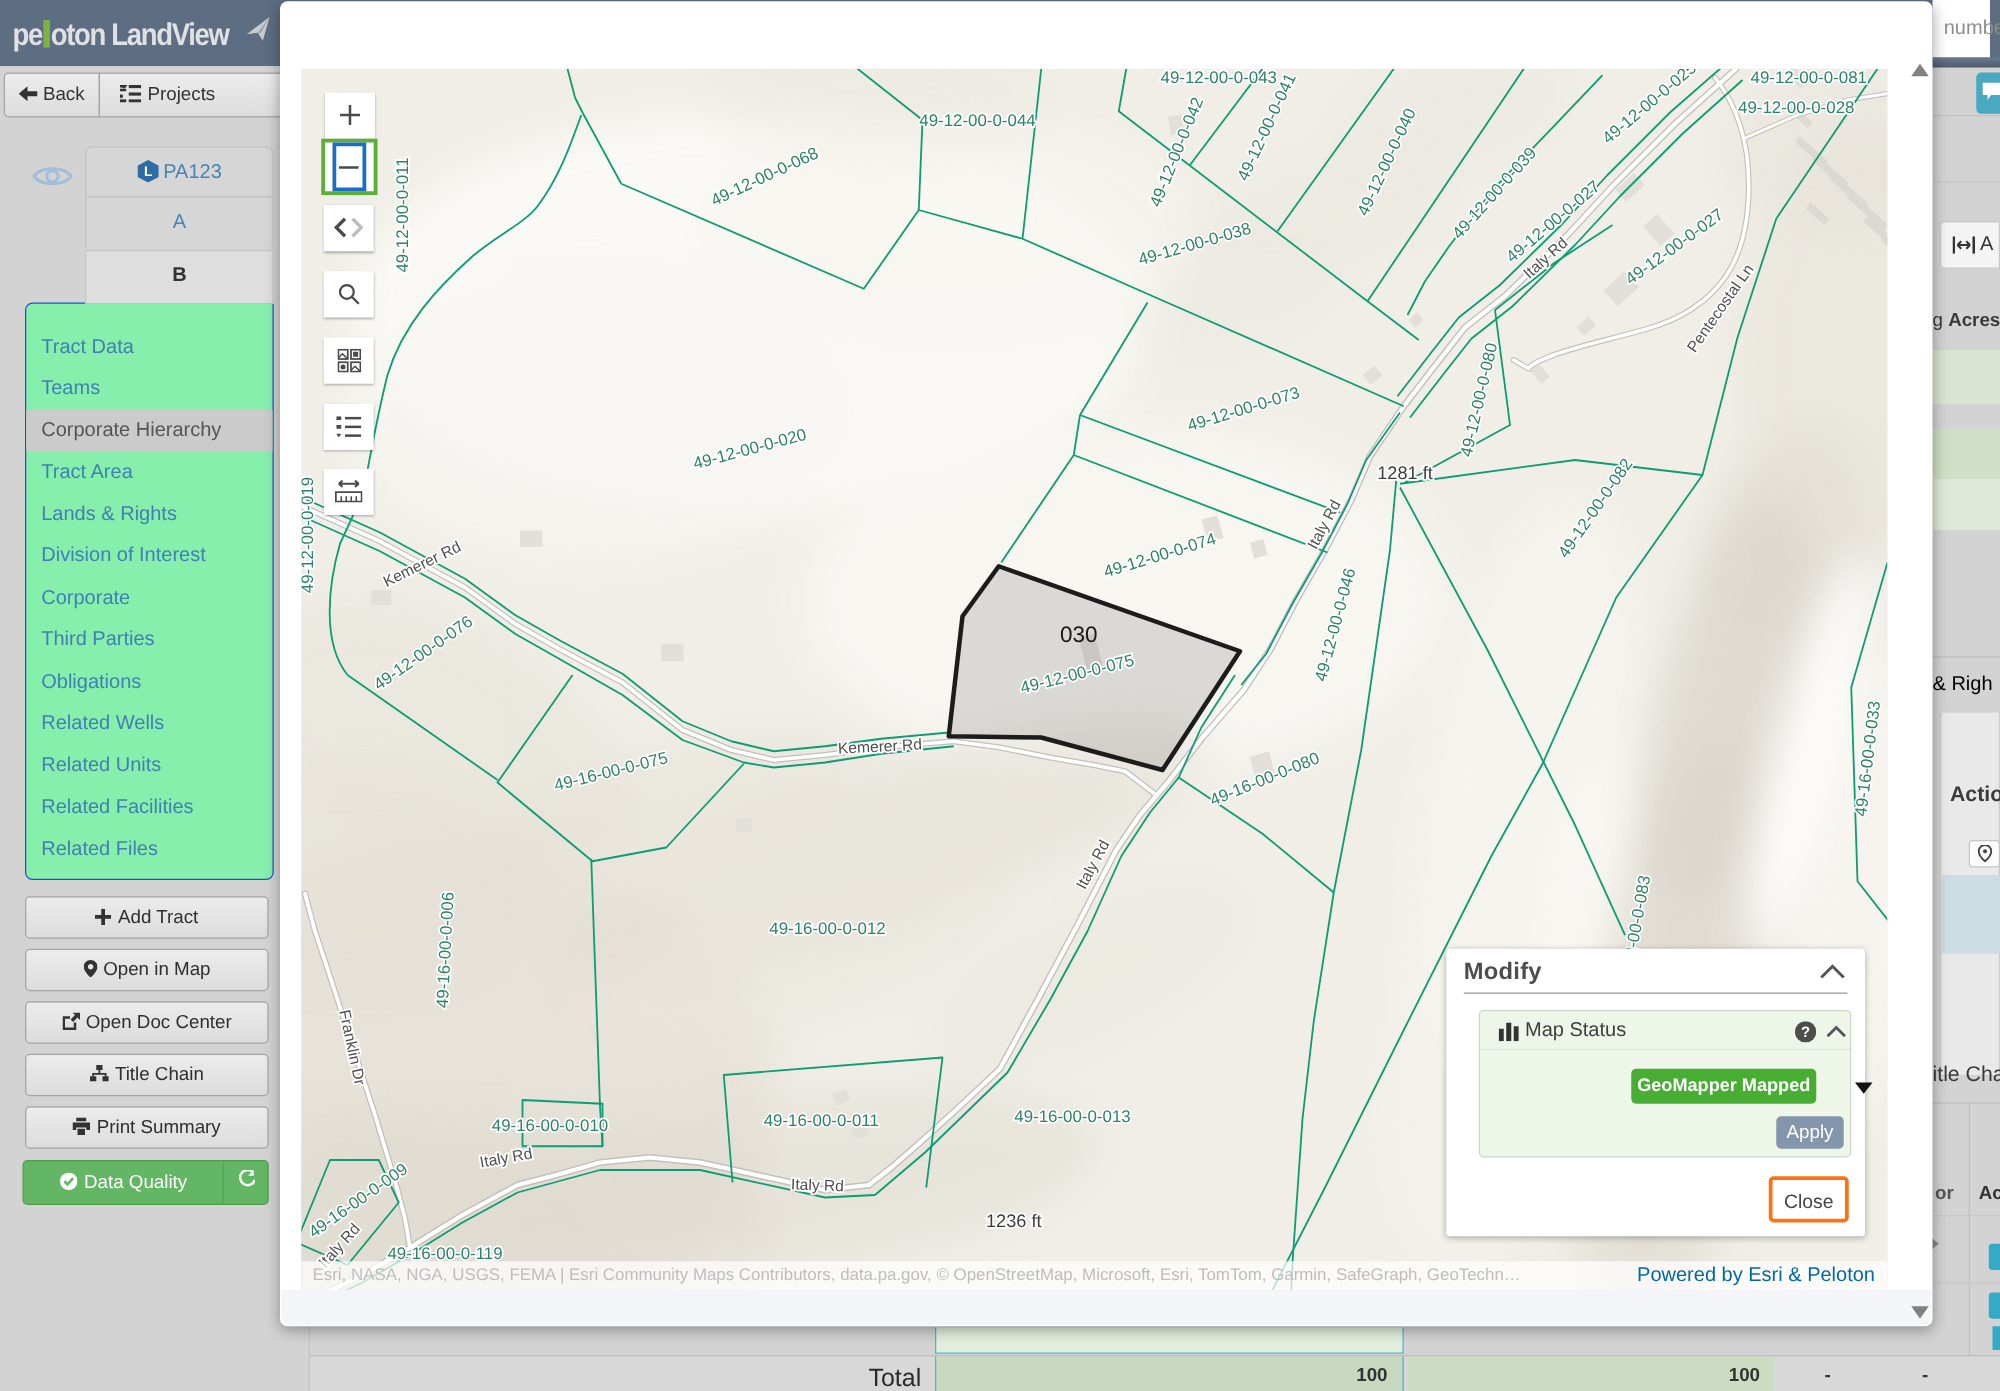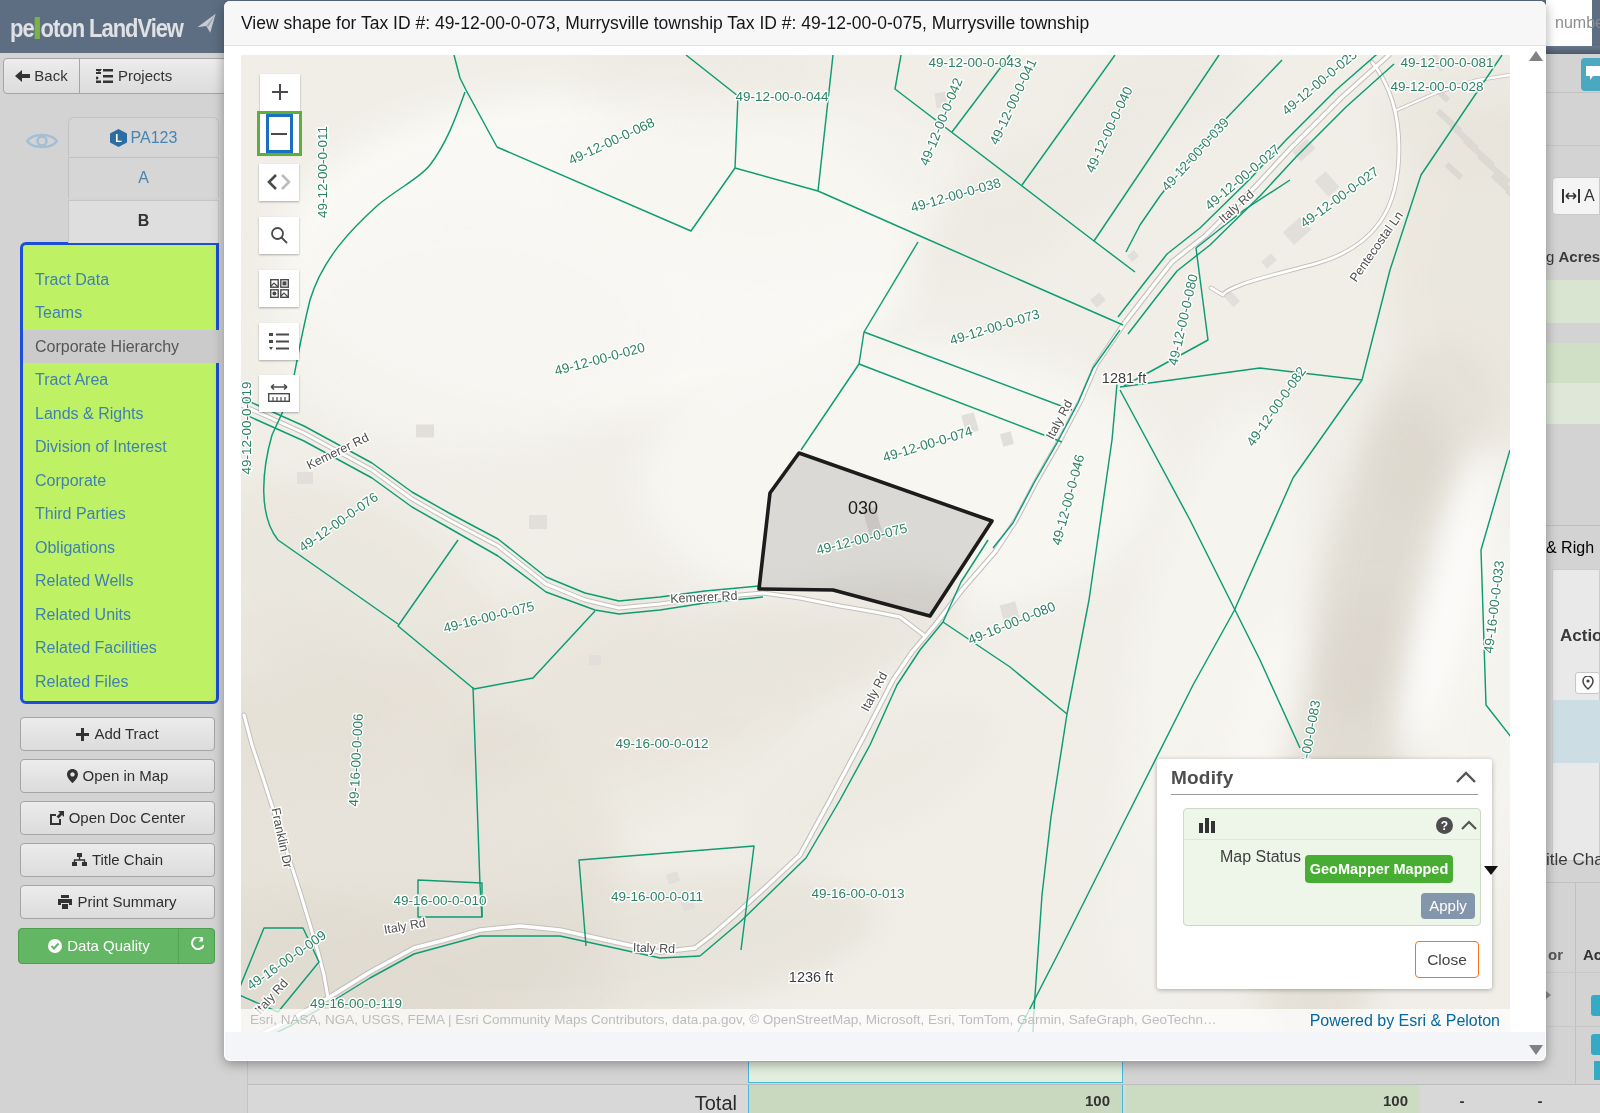--- a/index.html
+++ b/index.html
@@ -21,21 +21,21 @@
   #btnback { left:3px; width:77px; border-radius:4px 0 0 4px; }
   #btnproj { left:79px; width:148px; border-radius:0 4px 4px 0; text-align:left; padding-left:16px; }
 
   
   #sidebar { left:0; top:99px; width:224px; height:1014px; background:#d3d3d3; }
   .tab { position:absolute; left:68px; width:151px; height:41px; background:#d6d6d6; border:1px solid #c2c2c2; border-bottom:none; text-align:center; font-size:16px; line-height:40px; color:#4785b4; }
   #tab1 { top:18px; border-radius:6px 6px 0 0; height:39px;}
   #tab2 { top:58px; }
   #tab3 { top:101px; background:#dedede; border-color:#c6c6c6; color:#333; font-weight:bold; border-bottom:none; height:43px; z-index:2;}
   #eye { left:26px; top:30px; }
-  #navpanel { position:absolute; left:20px; top:143px; width:199px; height:462px; background:#bef264; border:3px solid #1d4ed8; border-radius:6px 0 6px 6px; }
+  #navpanel { position:absolute; left:20px; top:143px; width:199px; height:462px; background:#86efac; border:1px solid #1d4ed8; border-radius:6px 0 6px 6px; }
   #navpanel .ni { position:absolute; left:0; width:197px; height:33px; line-height:33px; padding-left:12px; font-size:16px; color:#4080b2; }
   #navpanel .ni.on { background:#cbcbcb; color:#555; }
   .sbtn { position:absolute; left:20px; width:195px; height:34px; background:linear-gradient(#ececec,#dcdcdc); border:1px solid #a5a5a5; border-radius:4px; font-size:15px; color:#2f2f2f; text-align:center; line-height:32px; }
   .sbtn svg { vertical-align:-2px; margin-right:5px; }
   #dq { left:18px; top:829px; width:197px; height:36px; background:#63b663; border:1px solid #4f9e4f; border-radius:4px; color:#fff; font-size:15px; }
   #dq .main { position:absolute; left:0; top:0; width:160px; height:34px; line-height:34px; text-align:center; }
   #dq .ref { position:absolute; right:0; top:0; width:36px; height:34px; border-left:1px solid #54a354; line-height:34px; text-align:center; }
 
   
   .rs { position:absolute; white-space:nowrap; }
@@ -56,25 +56,25 @@
   
   .mc { position:absolute; width:40px; height:37px; background:#fff; box-shadow:0 1px 2px rgba(0,0,0,0.3); color:#4a4a4a; text-align:center; }
 
   
   #modify { position:absolute; left:916px; top:704px; width:335px; height:230px; background:#fff; border-radius:3px; box-shadow:0 1px 5px rgba(0,0,0,0.3); font-family:"Liberation Sans", sans-serif; }
   #modify .title { position:absolute; left:14px; top:8px; font-size:19px; color:#4d4d4d; font-weight:bold; letter-spacing:0.2px;}
   #modify .chev { position:absolute; right:16px; top:12px; }
   #modify .hr { position:absolute; left:14px; top:35px; width:307px; height:1px; background:#9b9b9b; }
   #mstatus { position:absolute; left:26px; top:49px; width:298px; height:118px; background:#eef5e9; border:1px solid #ccd9c4; border-radius:4px; }
   #mstatus .hdr { position:absolute; left:0; top:0; width:100%; height:31px; border-bottom:1px solid #dde7d6; }
-  #mstatus .lbl { position:absolute; left:36px; top:7px; font-size:16px; color:#3f3f3f;margin-top:32px; }
+  #mstatus .lbl { position:absolute; left:36px; top:7px; font-size:16px; color:#3f3f3f; }
   #geobtn { position:absolute; left:121px; top:46px; width:148px; height:28px; background:#47ad33; border-radius:4px; color:#fff; font-weight:bold; font-size:14.5px; text-align:center; line-height:28px; }
   #geotri { position:absolute; left:300px; top:57px; width:0; height:0; border-left:7px solid transparent; border-right:7px solid transparent; border-top:9px solid #111; }
   #applybtn { position:absolute; left:237px; top:84px; width:54px; height:26px; background:#8496ab; border-radius:4px; color:#fff; font-size:15px; text-align:center; line-height:26px; }
-  #closebtn { position:absolute; left:258px; top:182px; width:64px; height:37px; background:#fff; border:1px solid #f97316; border-radius:4px; color:#444; font-size:15.5px; text-align:center; line-height:35px; }
+  #closebtn { position:absolute; left:258px; top:182px; width:64px; height:37px; background:#fff; border:3px solid #f97316; border-radius:4px; color:#444; font-size:15.5px; text-align:center; line-height:35px; }
 
   
   #attrib { position:absolute; left:0; top:954px; width:1269px; height:23px; background:rgba(255,255,255,0.72); }
   #attrib .l { position:absolute; left:9px; top:3px; font-size:13.5px; color:#bdbdbd; white-space:nowrap;text-align:right; }
   #attrib .r { position:absolute; right:10px; top:3px; font-size:16px; color:#0369a1;text-align:right; }
 </style>
 </head>
 <body>
 
   <div class="abs" id="pageheader"></div>
@@ -204,23 +204,20 @@
   <div class="bs" style="left:637px;top:1092px;width:100px;font-size:20px;font-weight:normal;color:#2b2b2b;text-align:right">Total</div>
   <div class="bs" style="left:748px;top:1085px;width:375px;height:28px;background:#c9d9bf;border-left:1px solid #46b8da;border-right:1px solid #46b8da"></div>
   <div class="bs" style="left:1000px;top:1092px;width:110px;font-size:15px;font-weight:bold;color:#333;text-align:right">100</div>
   <div class="bs" style="left:1126px;top:1085px;width:293px;height:28px;background:#ccdcc2"></div>
   <div class="bs" style="left:1298px;top:1092px;width:110px;font-size:15px;font-weight:bold;color:#333;text-align:right">100</div>
   <div class="bs" style="left:1450px;top:1092px;width:24px;font-size:15px;font-weight:bold;color:#333;text-align:center">-</div>
   <div class="bs" style="left:1528px;top:1092px;width:24px;font-size:15px;font-weight:bold;color:#333;text-align:center">-</div>
   <div class="bs" style="left:1594px;top:1061px;width:6px;height:19px;background:#35aac4"></div>
 
   <div class="abs" id="modal">
-    <div id="mhead">
-      <div class="t">View shape for Tax ID #: 49-12-00-0-073, Murrysville township Tax ID #: 49-12-00-0-075, Murrysville township</div>
-    </div>
     <div id="mapwrap">
       <svg id="mapsvg" style="position:absolute;left:0;top:0" width="1269" height="977" viewBox="241 55 1269 977">
       <defs>
           <filter id="bl" x="-60%" y="-60%" width="220%" height="220%">
             <feGaussianBlur stdDeviation="16"></feGaussianBlur>
           </filter>
           <filter id="bl2" x="-60%" y="-60%" width="220%" height="220%">
             <feGaussianBlur stdDeviation="7"></feGaussianBlur>
           </filter>
         </defs>

